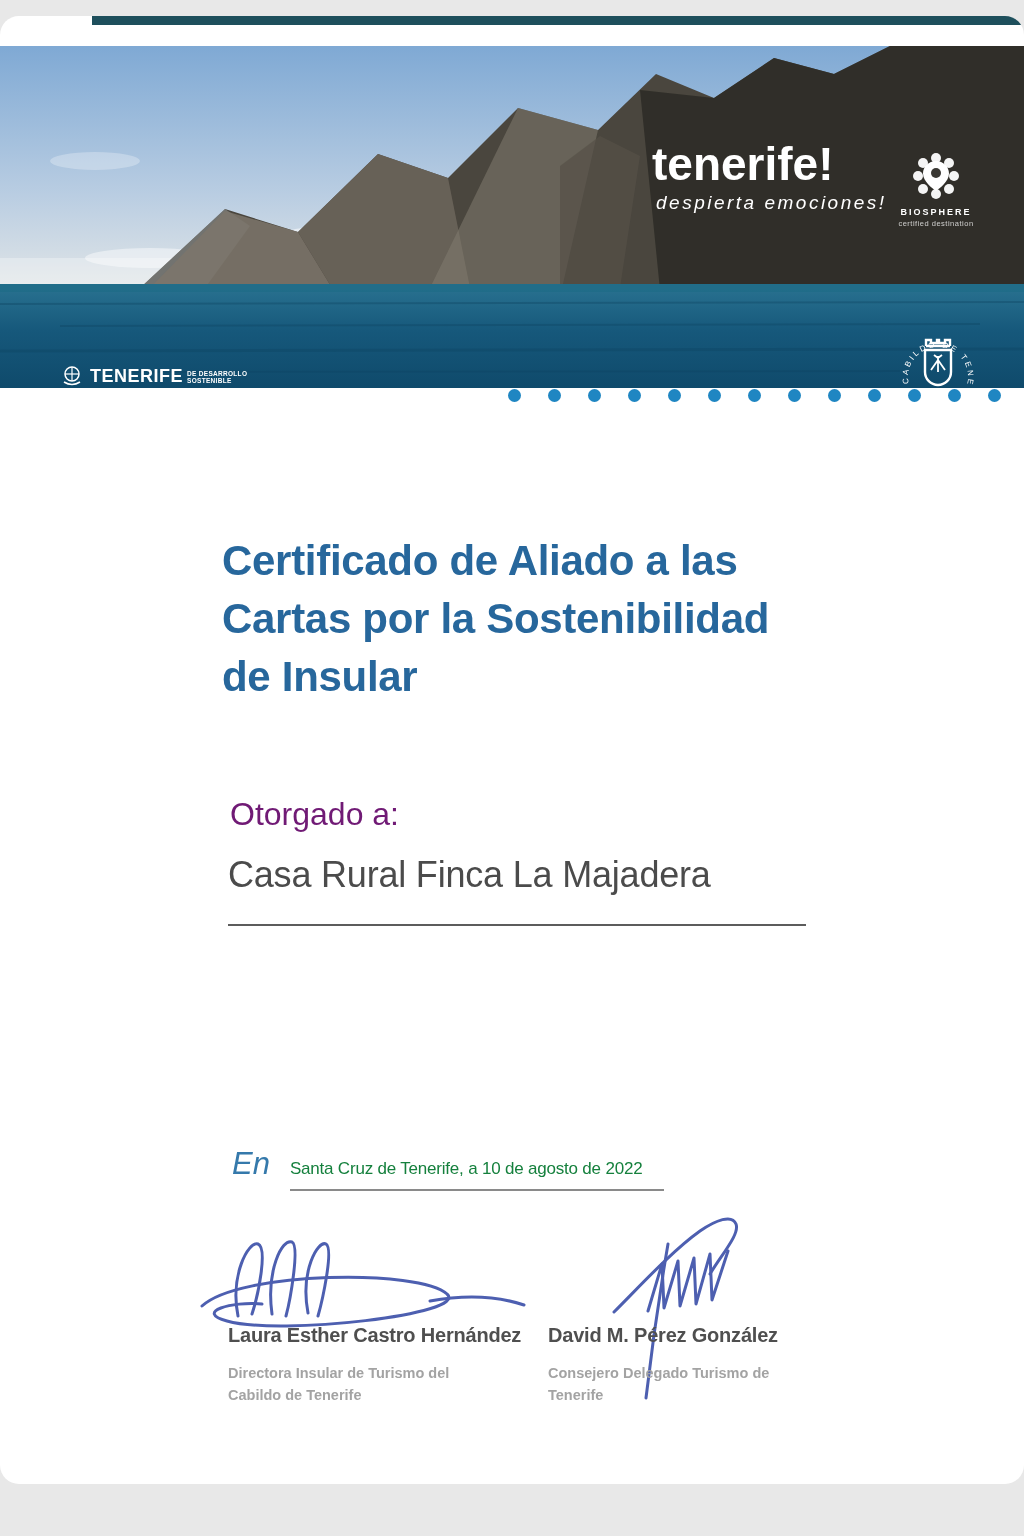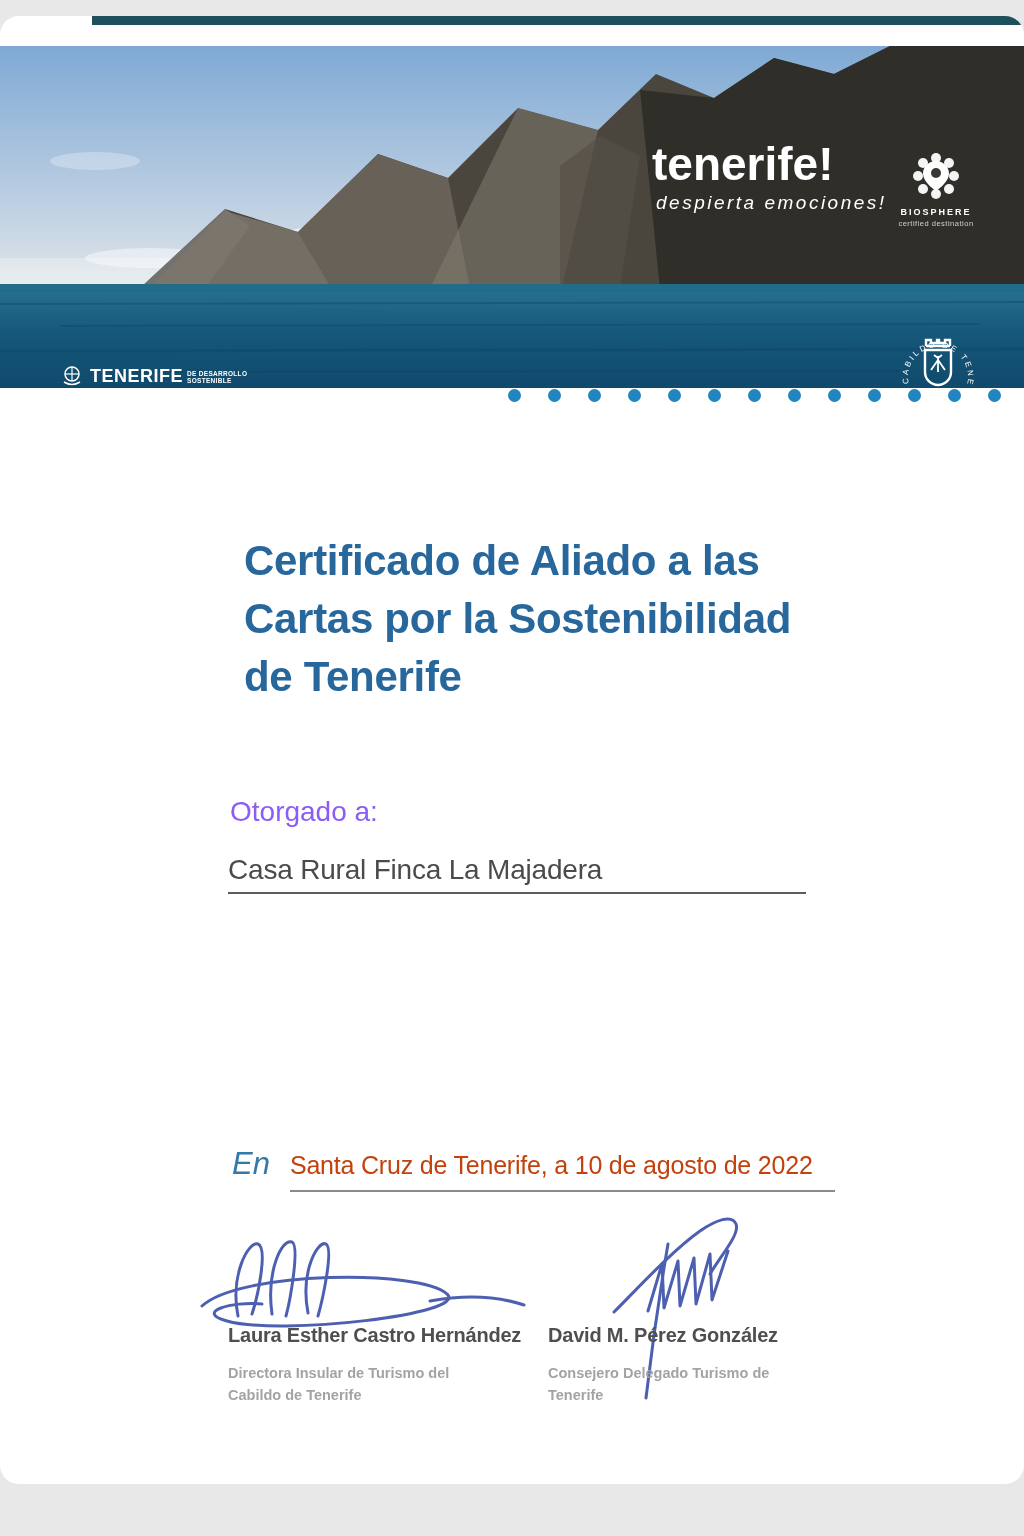--- a/index.html
+++ b/index.html
@@ -24,43 +24,43 @@
   .biosphere-sub{font-size:7.5px;letter-spacing:.5px;opacity:.75;margin-top:2px;}
   .sdg-logo{position:absolute;top:318px;left:60px;display:flex;align-items:center;color:#fff;}
   .sdg-word{font-size:18px;font-weight:bold;letter-spacing:.5px;margin-left:6px;}
   .sdg-sub{font-size:6.5px;font-weight:bold;line-height:7.5px;letter-spacing:.3px;margin-left:4px;margin-top:2px;}
   .cabildo{position:absolute;top:284px;left:898px;}
   
   .dots{position:absolute;top:373px;left:508px;display:flex;gap:27px;}
   .dots .dot{width:13px;height:13px;border-radius:50%;background:var(--dot-color,#1f86c2);flex:0 0 auto;}
   
   .title{
-    position:absolute;left:244px;top:516px;width:640px;
+    position:absolute;left:222px;top:516px;width:640px;
     color:#27679c;font-size:42px;font-weight:bold;line-height:58px;letter-spacing:-.3px;
   }
   .awarded{
     position:absolute;left:230px;top:780px;
-    color:#8b5cf6;font-size:28px;font-weight:500;
+    color:#701a75;font-size:32px;font-weight:500;
   }
   .recipient{
     position:absolute;left:228px;top:838px;width:578px;
-    color:#4b4b4b;font-size:28px;letter-spacing:-.2px;
-    border-bottom:2px solid #5c5c5c;padding-bottom:6px;
+    color:#4b4b4b;font-size:36px;letter-spacing:-.2px;
+    border-bottom:2px solid #5c5c5c;padding-bottom:28px;
   }
   .body-par{
     position:absolute;left:230px;top:916px;width:620px;
     color:#9b9b9b;font-size:25.5px;line-height:37px;letter-spacing:-.2px;
   }
   .body-par b{color:#4d4d4d;font-weight:bold;}
   .date-row{
     position:absolute;left:232px;top:1130px;display:flex;align-items:baseline;
   }
   .place-label{color:#3579ab;font-size:31px;font-style:italic;text-align:right;}
   .place-date{
-    color:#c2410c;font-size:25px;letter-spacing:-.2px;margin-left:20px;
+    color:#15803d;font-size:17px;letter-spacing:-.2px;margin-left:20px;
     border-bottom:2px solid #8a8a8a;padding-bottom:10px;padding-right:22px;
   }
   .sig-layer{position:absolute;top:1190px;left:0;pointer-events:none;}
   .sig-name{position:absolute;color:#4f4f4f;font-size:20px;font-weight:bold;letter-spacing:-.2px;}
   .sig-name.left{left:228px;top:1308px;}
   .sig-name.right{left:548px;top:1308px;}
   .sig-role{position:absolute;color:#a3a3a3;font-size:14.5px;line-height:22px;font-weight:bold;}
   .sig-role.left{left:228px;top:1346px;}
   .sig-role.right{left:548px;top:1346px;}
 </style>
@@ -178,21 +178,21 @@
       <span class="dot"></span>
       <span class="dot"></span>
       <span class="dot"></span>
       <span class="dot"></span>
       <span class="dot"></span>
     </div>
 
   <div class="title">
     <div>Certificado de Aliado a las</div>
     <div>Cartas por la Sostenibilidad</div>
-    <div>de Tenerife</div>
+    <div>de Insular</div>
   </div>
 
   <div class="awarded">Otorgado a:</div>
   <div class="recipient">Casa Rural Finca La Majadera</div>
 
 
   <div class="date-row">
     <span class="place-label">En</span>
     <span class="place-date">Santa Cruz de Tenerife, a 10 de agosto de 2022</span>
   </div>

